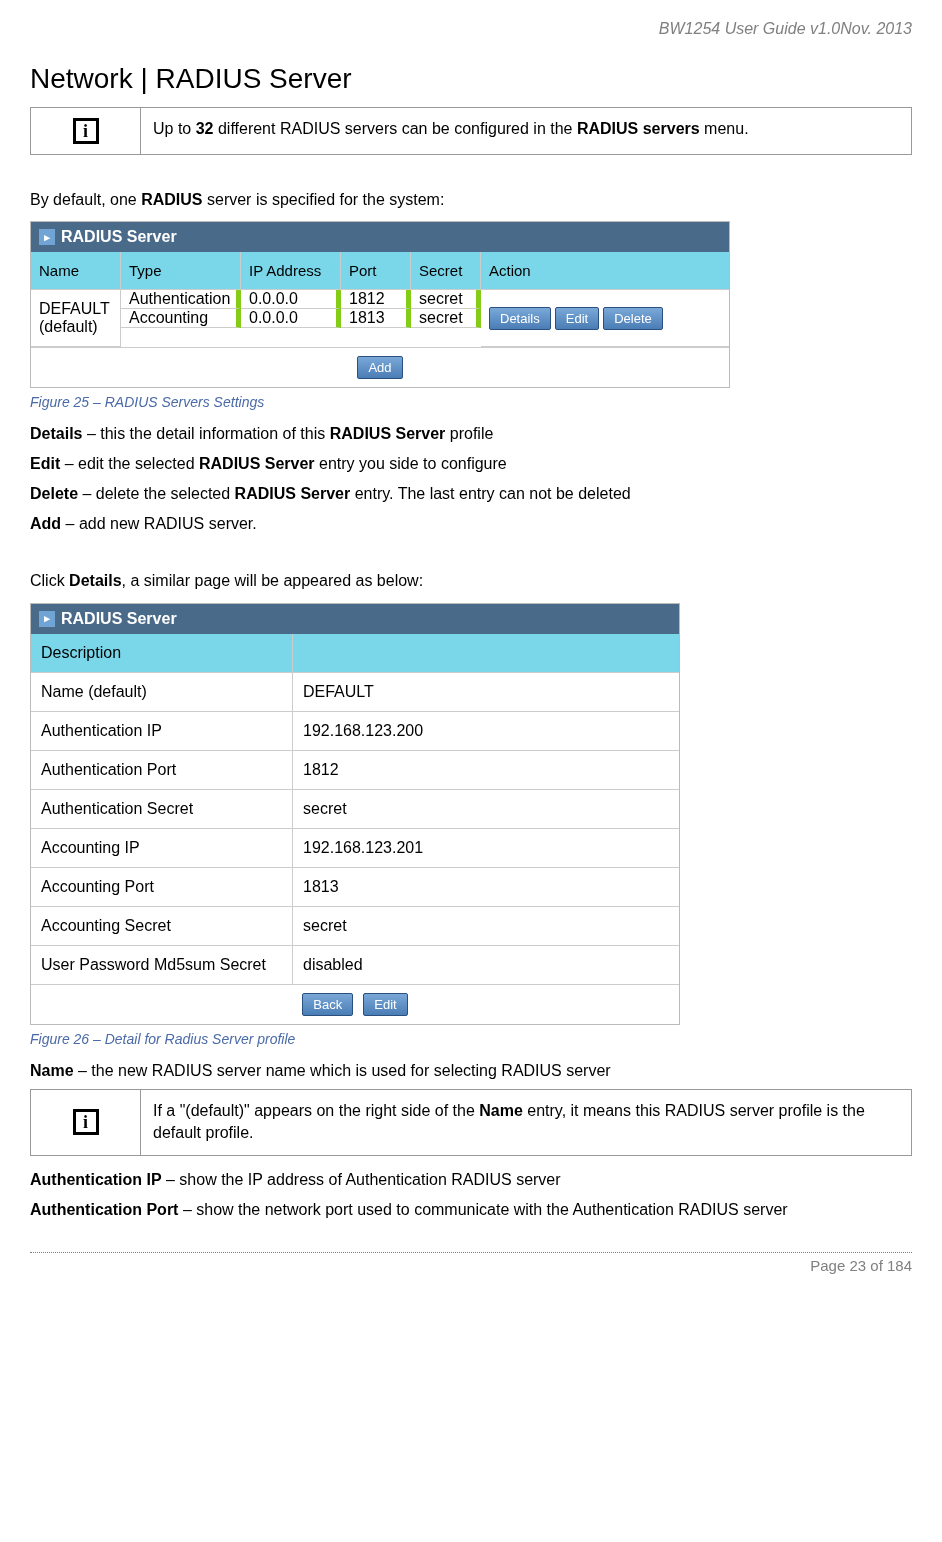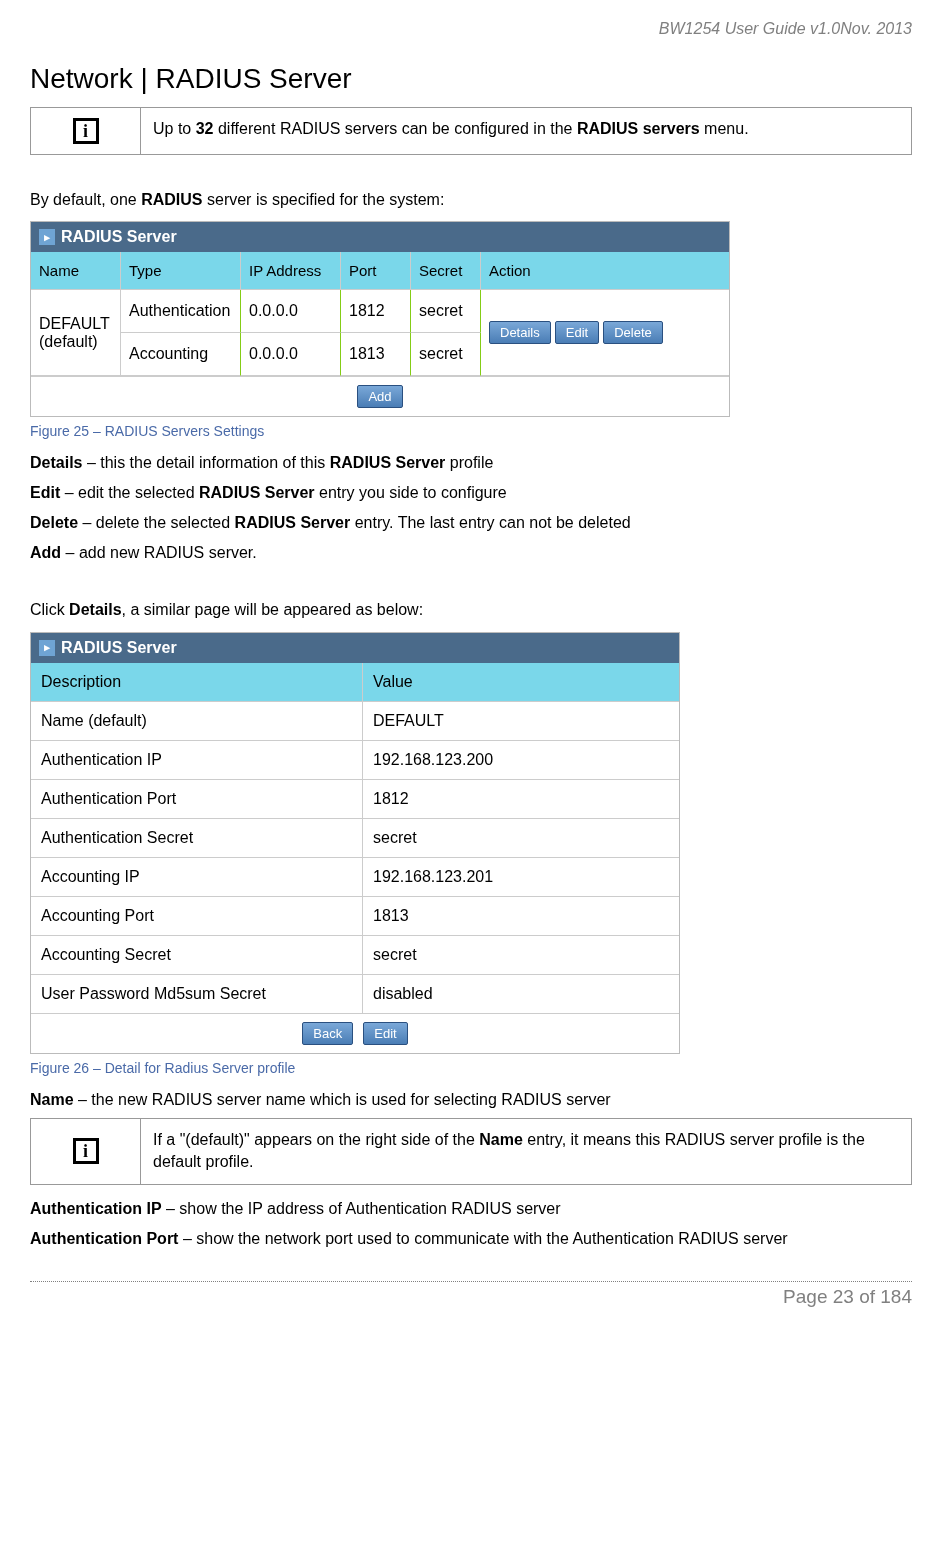--- a/index.html
+++ b/index.html
@@ -100,63 +100,64 @@
     display: flex;
     align-items: center;
     justify-content: flex-start;
     gap: 4px;
     padding: 6px 8px;
     border-bottom: 1px solid #ccc;
   }
   .t1-body { display: flex; }
   .t1-left { width: 90px; border-right: 1px solid #ccc; border-bottom: 1px solid #ccc; padding: 10px 8px; display:flex; flex-direction:column; justify-content:center; }
   .t1-sub-row { display: flex; }
-  .t1-sub-row > div { padding: 12px 8px; border-right: 1px solid #84cc16; border-bottom: 1px solid #ccc; }
+  .t1-sub-row > div { padding: 0 8px; border-right: 5px solid #84cc16; border-bottom: 1px solid #ccc; }
   .btn {
     display: inline-block;
     background: linear-gradient(#7aa8d8, #4a7db5);
     color: #fff;
     border: 1px solid #2a5080;
     padding: 3px 10px;
     font-size: 13px;
     border-radius: 2px;
     cursor: pointer;
   }
   .add-row {
     display:flex;
     justify-content:center;
     padding:8px;
     border-top:1px solid #ccc;
   }
   .figure-caption {
     color: #4a6aa8;
+    font-style: italic;
     font-size: 14px;
     margin-bottom: 12px;
   }
   .def-line { margin-bottom: 6px; line-height: 1.5; }
   .kv-table .kv-row { display: flex; border-bottom: 1px solid #ccc; }
-  .kv-table .kv-key { width: 332px; padding: 10px 10px; border-right: 1px solid #ccc; }
+  .kv-table .kv-key { width: 262px; padding: 10px 10px; border-right: 1px solid #ccc; }
   .kv-table .kv-val { flex: 1; padding: 10px 10px; }
   .kv-header { background: #7ad7ea; }
   .back-edit-row {
     display:flex;
     justify-content:center;
     gap:10px;
     padding:8px;
   }
   .dotted-sep {
     border: none;
     border-top: 1px dotted #808080;
     margin-top: 30px;
     margin-bottom: 4px;
   }
   .footer {
     text-align: right;
     color: #808080;
-    font-size: 19px;
+    font-size: 15px;
   }
   b { font-weight: bold; }
 </style>
 </head>
 <body>
 
 <div class="header-row">
   <span>BW1254 User Guide v1.0</span>
   <span>Nov.  2013</span>
 </div>
@@ -240,21 +241,20 @@
   <span>Click </span><b>Details</b><span>, a similar page will be appeared as below:</span>
 </p>
 
 <div class="figure-img kv-table" style="width:650px;">
   <div class="table-header-bar">
     <span class="arrow-box">▸</span>
     <span>RADIUS Server</span>
   </div>
   <div class="kv-row kv-header">
     <div class="kv-key">Description</div>
-    <div class="kv-val">Value</div>
   </div>
   <div class="kv-row">
       <div class="kv-key">Name   (default)</div>
       <div class="kv-val">DEFAULT</div>
     </div>
   <div class="kv-row">
       <div class="kv-key">Authentication IP</div>
       <div class="kv-val">192.168.123.200</div>
     </div>
   <div class="kv-row">

